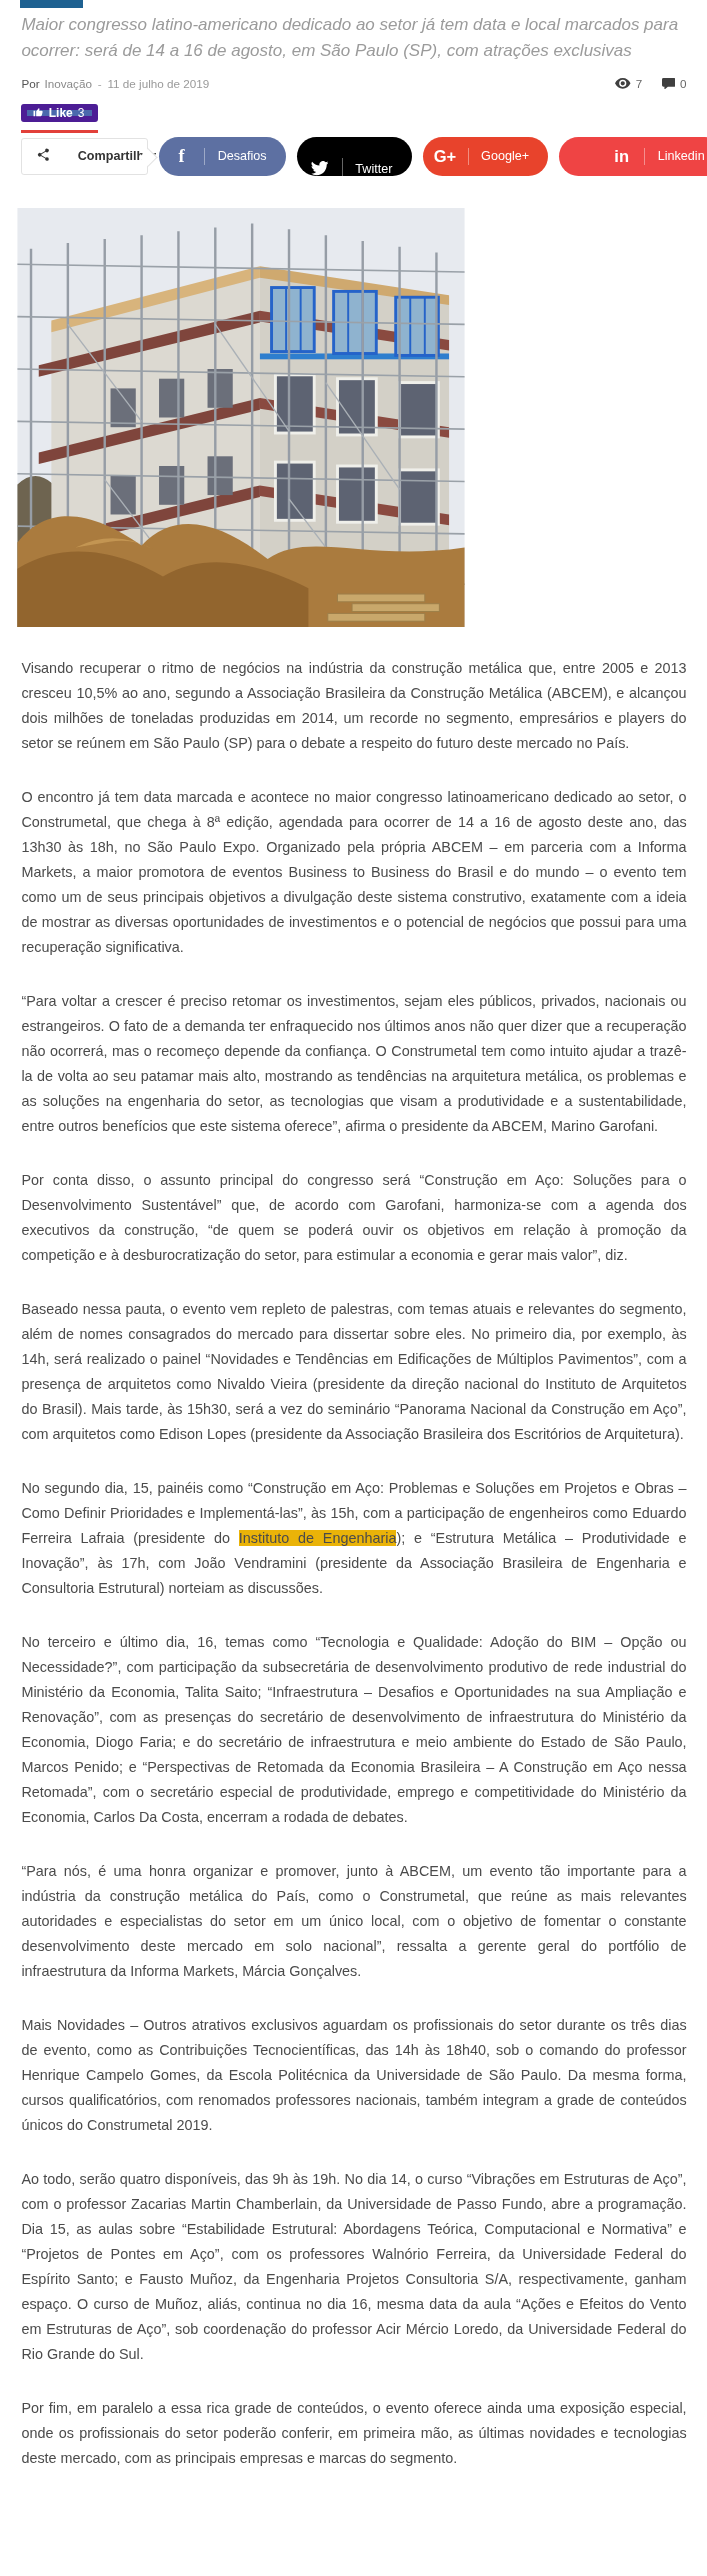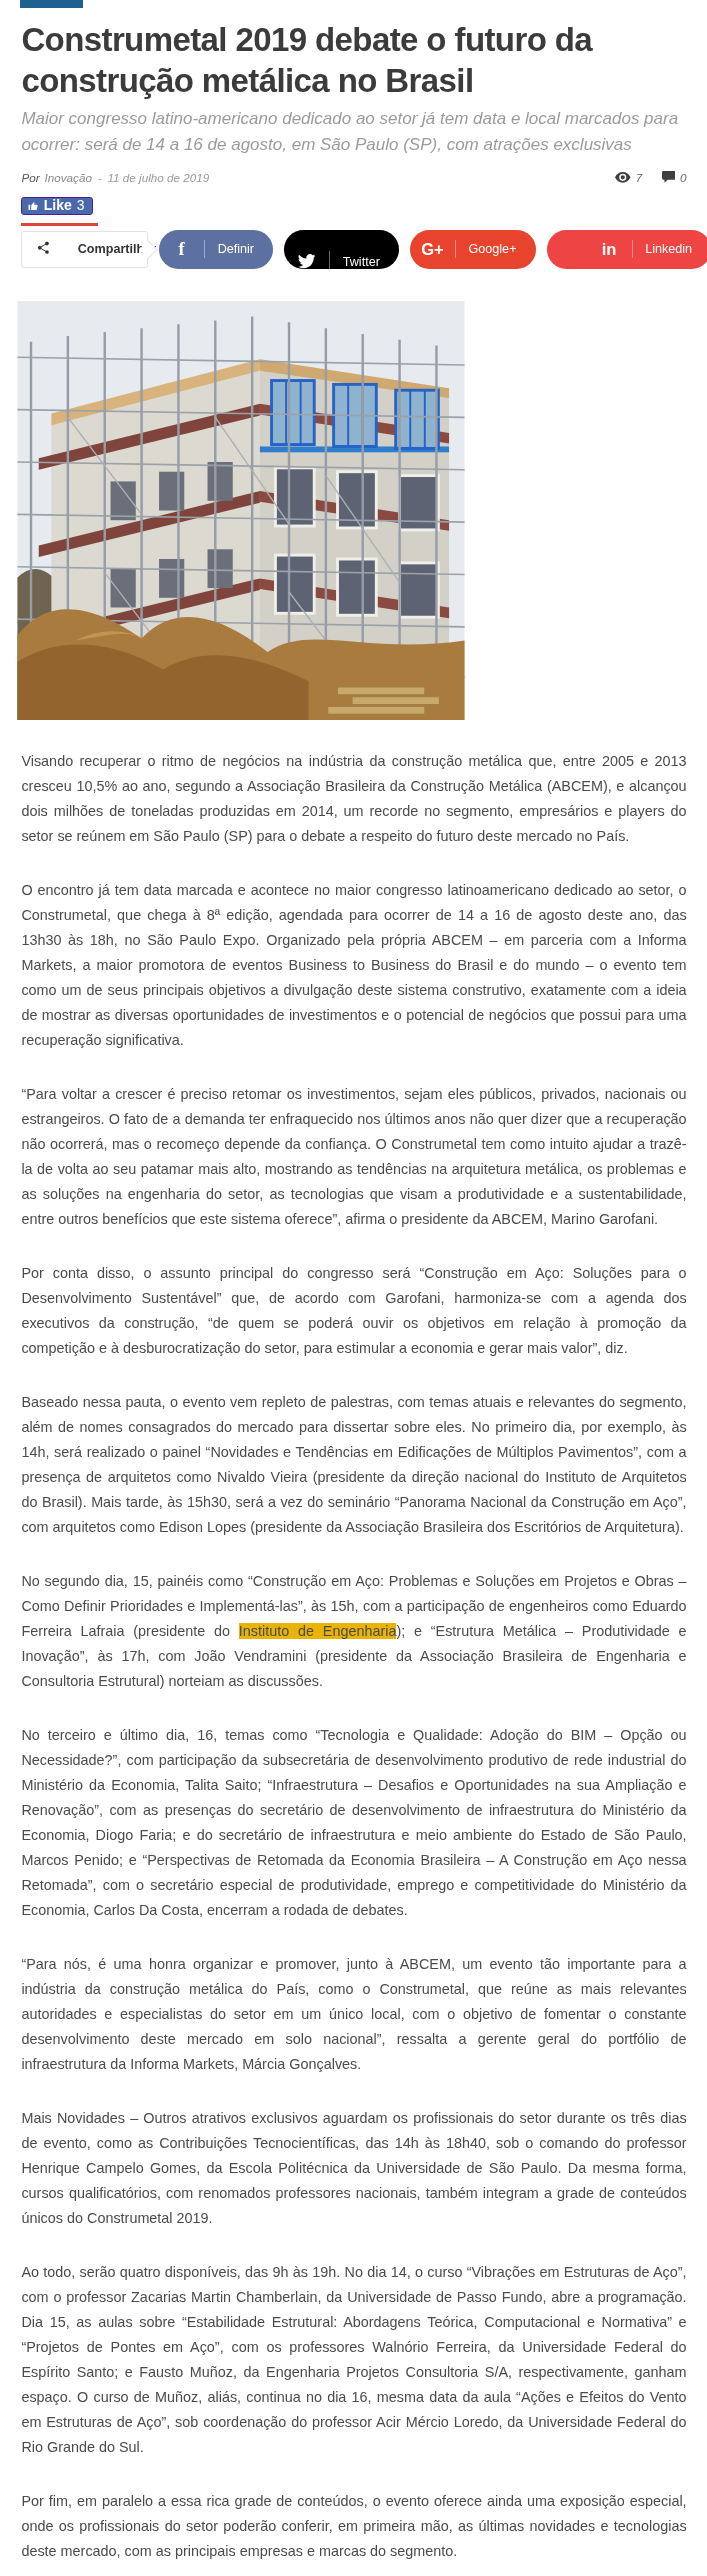--- a/index.html
+++ b/index.html
@@ -11,32 +11,32 @@
 
   h1.title {
     margin-top:12.6px; font-size:33px; line-height:1.23; font-weight:700;
     color:#3b3b3b; letter-spacing:-0.6px;
   }
   .subtitle {
     margin-top:4px; font-style:italic; font-size:17px; line-height:1.55;
     color:#9b9b9b; font-weight:400;
   }
 
-  .byline { margin-top:12.6px; display:flex; align-items:flex-start; font-size:11.7px; color:#9a9a9a;font-style:italic; }
+  .byline { margin-top:12.6px; display:flex; align-items:flex-start; font-size:11.7px; color:#9a9a9a; }
   .byline .prefix { color:#555; margin-right:4.9px; }
   .byline .author { color:#8a8a8a; text-decoration:none; margin-right:5.8px; cursor:pointer; }
   .byline .sep { margin-right:5.8px; color:#aaa; }
   .byline .meta-right { margin-left:auto; display:flex; align-items:center; gap:5.8px; color:#666; }
   .byline .meta-right .grp { display:flex; align-items:center; gap:4.9px; margin-left:13.6px; }
   .byline svg { display:block; }
 
   .like-row { margin-top:12.6px; }
   .fb-like {
-    display:inline-flex; align-items:center; gap:4.9px; background:#4a69ad; border:1px solid #4c1d95;
-    color:#fff; font-size:14px; font-weight:700; border-radius:2.9px; padding:1.9px 7.8px 2.9px 5.8px;
+    display:inline-flex; align-items:center; gap:4.9px; background:#4a69ad; border:6px solid #4c1d95;
+    color:#fff; font-size:12px; font-weight:700; border-radius:2.9px; padding:1.9px 7.8px 2.9px 5.8px;
     font-family:"Liberation Sans", sans-serif; cursor:pointer; height:18.4px;
   }
   .fb-like .cnt { font-weight:400; }
 
   .accent-strip { margin-top:7.8px; width:77px; height:2.9px; background:#e2403a; }
 
   .share-row { margin-top:2.9px; display:flex; align-items:center; gap:10.7px; height:41px; }
   .share-main {
     position:relative; display:flex; align-items:center; gap:13.6px; width:127px; height:37px;
     background:#fff; border:1px solid #e2e2e2; border-radius:2.9px; padding:0 11.7px 0 13.6px;
@@ -68,21 +68,20 @@
   }
   .highlight { background:#eab308; }
 </style>
 </head>
 <body>
 
 <div class="page">
 
   <div class="category-tab"></div>
 
-  <h1 class="title">Construmetal 2019 debate o futuro da construção metálica no Brasil</h1>
 
   <p class="subtitle">Maior congresso latino-americano dedicado ao setor já tem data e local marcados para ocorrer: será de 14 a 16 de agosto, em São Paulo (SP), com atrações exclusivas</p>
 
   <div class="byline">
     <span class="prefix">Por</span>
     <a class="author">Inovação</a>
     <span class="sep">-</span>
     <span class="date">11 de julho de 2019</span>
     <span class="meta-right">
       <span class="grp">
@@ -127,21 +126,21 @@
       </span>
       <span class="vsep"></span>
       <span>Compartilhar</span>
     </button>
 
     <button class="pill" style="background: rgb(93, 112, 162);">
       <span class="pill-icon">
           <span class="fglyph">f</span>
         </span>
       <span class="pill-sep"></span>
-      <span class="pill-label">Definir</span>
+      <span class="pill-label">Desafios</span>
     </button>
 
     <button class="pill" style="background: #000000; align-items: flex-end;">
       <span class="pill-icon">
         <svg width="17.5" height="14.6" viewBox="0 0 24 20">
             <path d="M23.95 2.57a9.8 9.8 0 0 1-2.82.77A4.93 4.93 0 0 0 23.29.62a9.86 9.86 0 0 1-3.12 1.19A4.92 4.92 0 0 0 11.66 6.3 13.97 13.97 0 0 1 1.52.87a4.93 4.93 0 0 0 1.53 6.57 4.9 4.9 0 0 1-2.23-.61v.06a4.92 4.92 0 0 0 3.95 4.83 4.96 4.96 0 0 1-2.21.08 4.93 4.93 0 0 0 4.6 3.42A9.87 9.87 0 0 1 0 17.26a13.94 13.94 0 0 0 7.55 2.21c9.06 0 14-7.5 14-14v-.63a10 10 0 0 0 2.4-2.27z" fill="#fff"></path>
           </svg>
       </span>
       <span class="pill-sep"></span>
       <span class="pill-label">Twitter</span>

